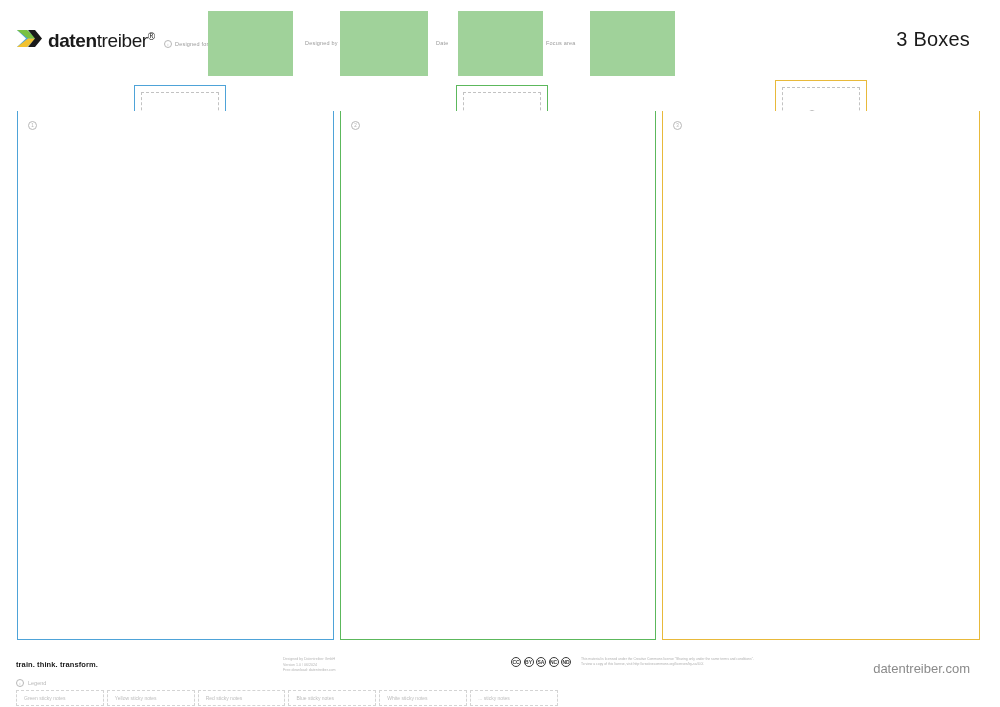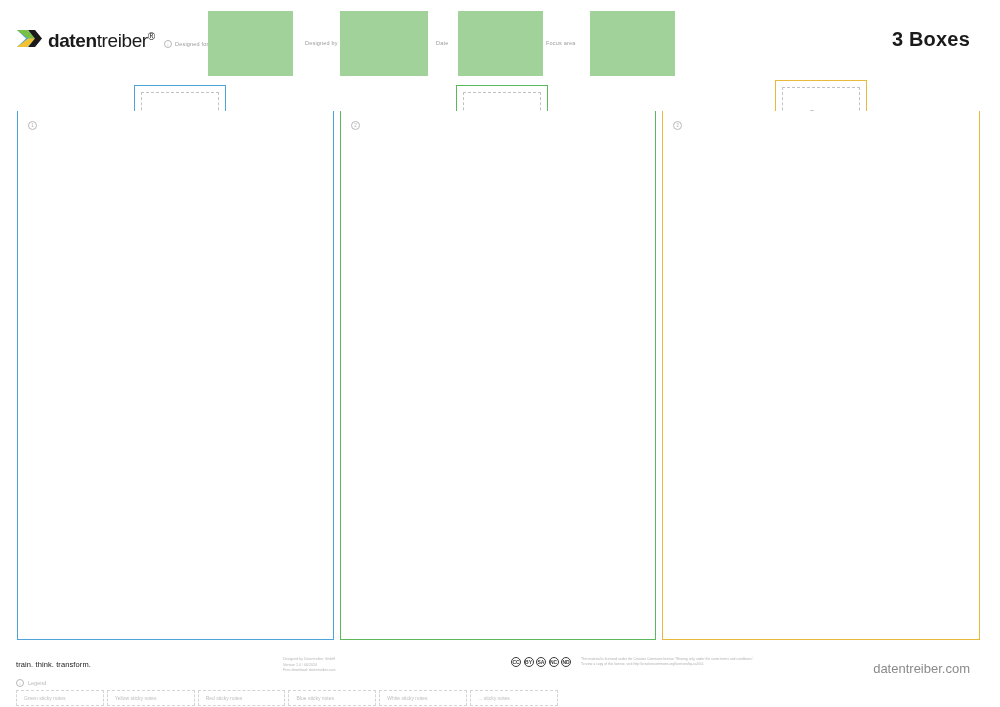--- a/index.html
+++ b/index.html
@@ -24,21 +24,21 @@
   .circ-icon {
     width:8px; height:8px; border-radius:50%;
     border:0.6px solid #b8b8b8; display:inline-flex;
     align-items:center; justify-content:center;
     font-size:4px; color:#b0b0b0; flex:0 0 auto;
   }
   .circ-icon.lg { width:9px; height:9px; font-size:4.5px; }
 
   .page-title {
     position:absolute; right:18px; top:28px;
-    font-size:20px; font-weight:700; color:#1a1a1a; letter-spacing:0.2px;
+    font-size:20px; font-weight:400; color:#1a1a1a; letter-spacing:0.2px;
   }
 
   
   .box { position:absolute; }
   .box-body {
     position:absolute; left:0; background:#fff;
     border:1.2px solid var(--c);
     border-top:none;
   }
   .box-top-left, .box-top-right {
@@ -50,21 +50,21 @@
   }
   .tab-inner {
     position:absolute; left:6px; right:6px; top:6px; bottom:6px;
     border:1px dashed #c2c2c2;
     display:flex; align-items:center; justify-content:center; gap:4px;
   }
   .tab-title { font-size:7px; font-weight:700; color:#2b2b2b; }
   .box-corner-icon { position:absolute; left:10px; top:10px; }
 
   
-  .tagline { position:absolute; left:16px; top:660px; font-size:7.5px; font-weight:400; color:#1a1a1a; letter-spacing:0.1px; }
+  .tagline { position:absolute; left:16px; top:660px; font-size:7.5px; font-weight:700; color:#1a1a1a; letter-spacing:0.1px; }
   .version-block { position:absolute; left:283px; top:657px; }
   .version-line { font-size:3.6px; color:#b5b5b5; line-height:1.55; white-space:nowrap; }
 
   .cc-block { position:absolute; left:511px; top:657px; display:flex; align-items:flex-start; gap:4px; }
   .cc-icons { display:flex; gap:2.5px; }
   .cc-badge {
     width:10px; height:10px; border-radius:50%;
     border:0.8px solid #3a3a3a; display:flex; align-items:center; justify-content:center;
     font-size:5px; font-weight:700; color:#3a3a3a; line-height:1;
   }

